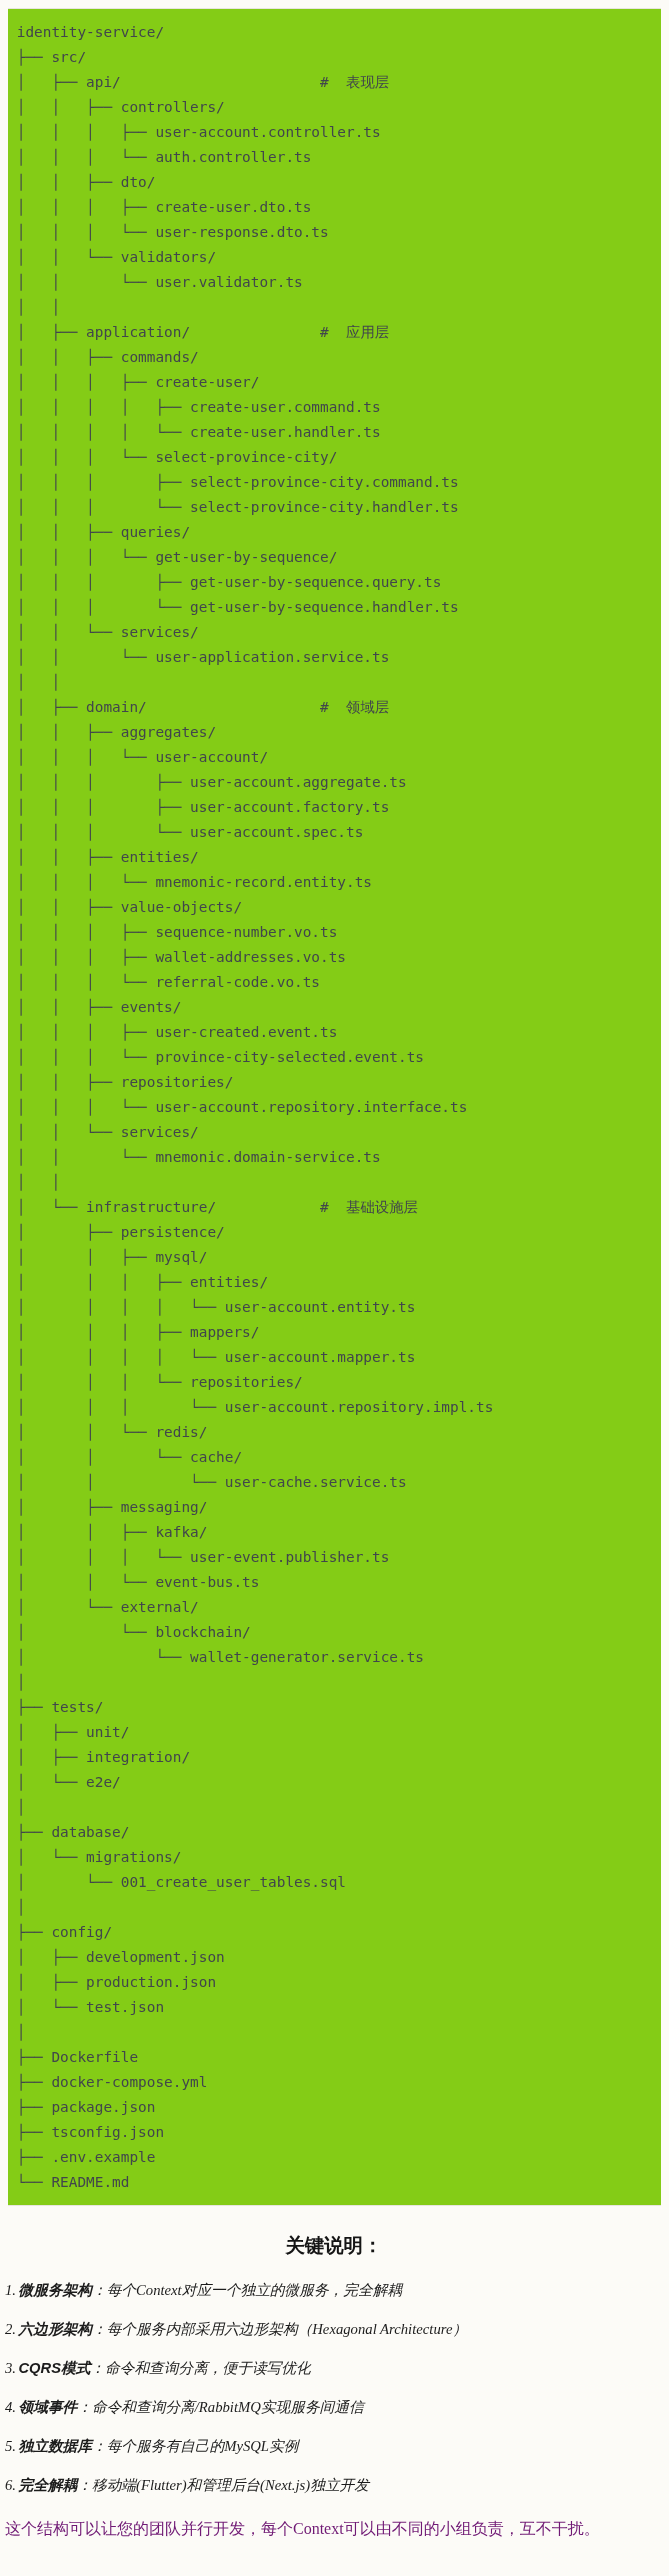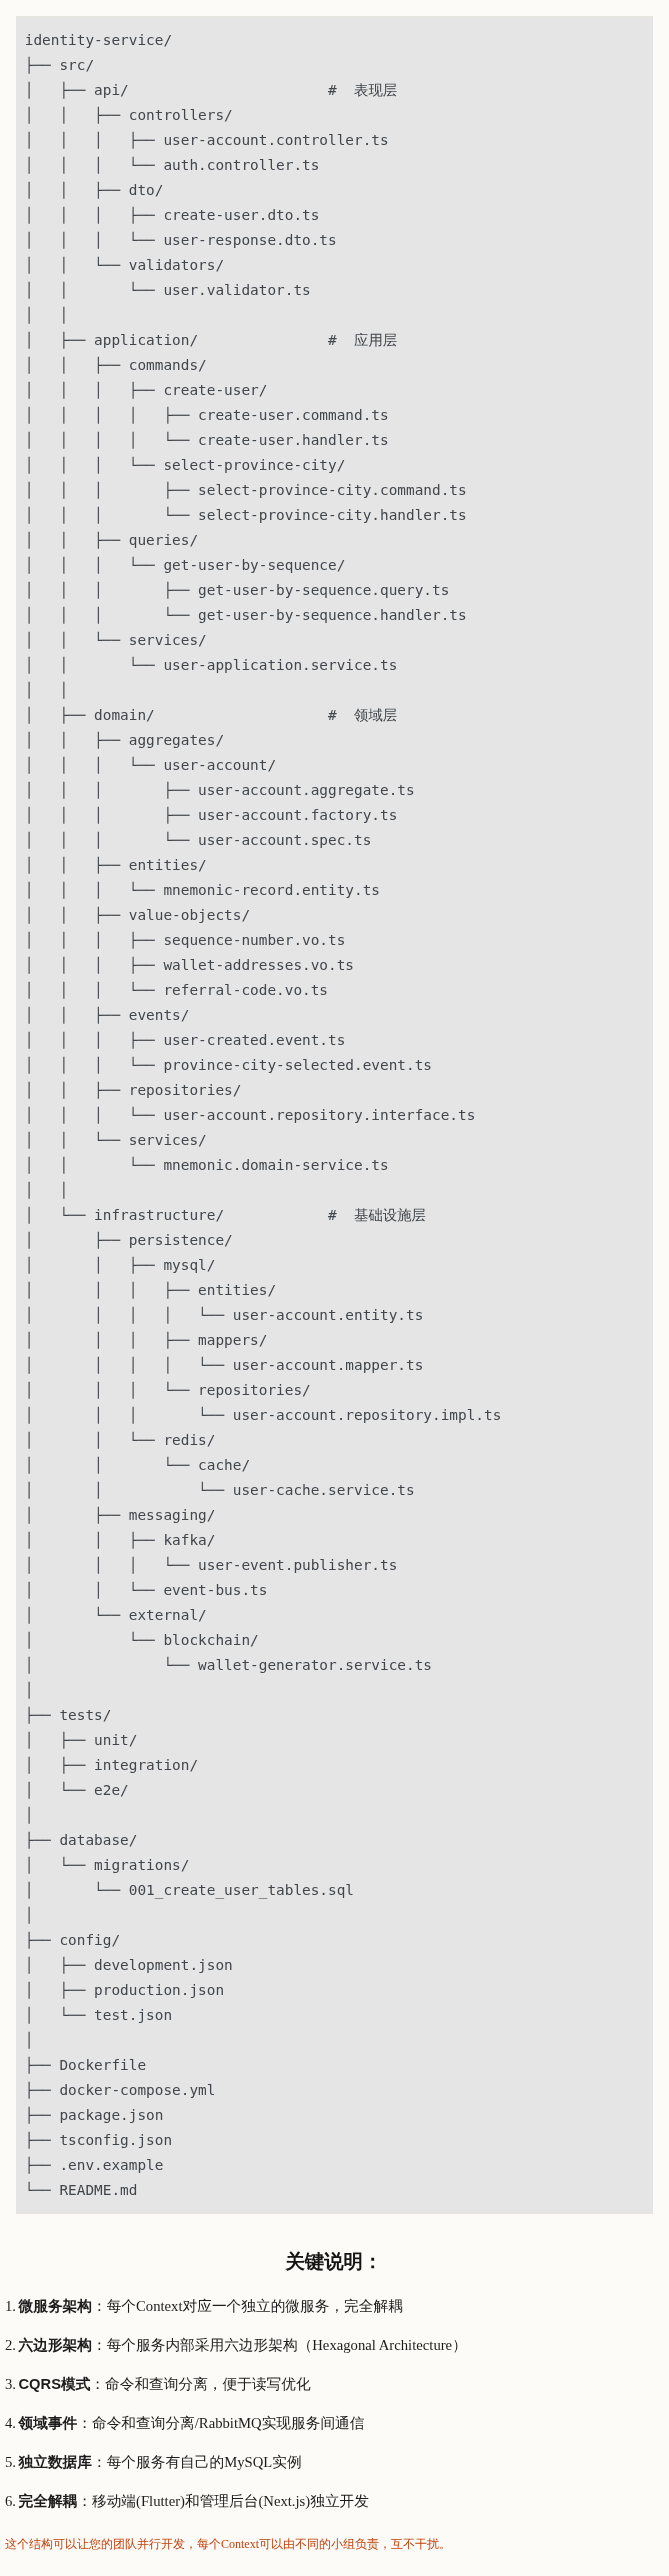--- a/index.html
+++ b/index.html
@@ -17,22 +17,22 @@
   }
   .doc-title {
     padding: 15px 6.3px 15px 5px;
     font-family: "Liberation Serif", serif;
     font-size: 19.4px;
     line-height: 25px;
     font-weight: bold;
     color: #151515;
   }
   pre.tree {
-    margin: 16px;
-    background: #e5e5e5;
+    margin: 8px;
+    background: #84cc16;
     border-top: 0.6px solid #e7e5de;
     border-bottom: 0.6px solid #e7e5de;
     padding: 10.6px 8.8px;
     font-family: "DejaVu Sans Mono", monospace;
     font-size: 14.4px;
     line-height: 25px;
     color: #41464c;
     white-space: pre;
     overflow: hidden;
   }
@@ -45,37 +45,38 @@
     font-weight: bold;
     margin: 0 0 22.5px 0;
     color: #151515;
     text-align: center;
   }
   .note-item {
     font-size: 14.7px;
     line-height: 19px;
     margin: 0 0 20px 0;
     color: #1c1c1c;
+    font-style: italic;
   }
   .note-number {
     font-family: "Liberation Serif", serif;
     margin-right: 2.5px;
   }
   .note-term {
     font-weight: bold;
     font-family: "Liberation Sans", "Liberation Serif", sans-serif;
   }
   .note-description {
     font-family: "Liberation Serif", serif;
   }
   .closing-paragraph {
-    font-size: 12px;
+    font-size: 16px;
     line-height: 19px;
     margin: 24px 0 0 0;
-    color: #c2410c;
+    color: #701a75;
   }
 </style>
 </head>
 <body>
 
 <div class="page">
 
 
   <pre class="tree"><code>identity-service/
 ├── src/

